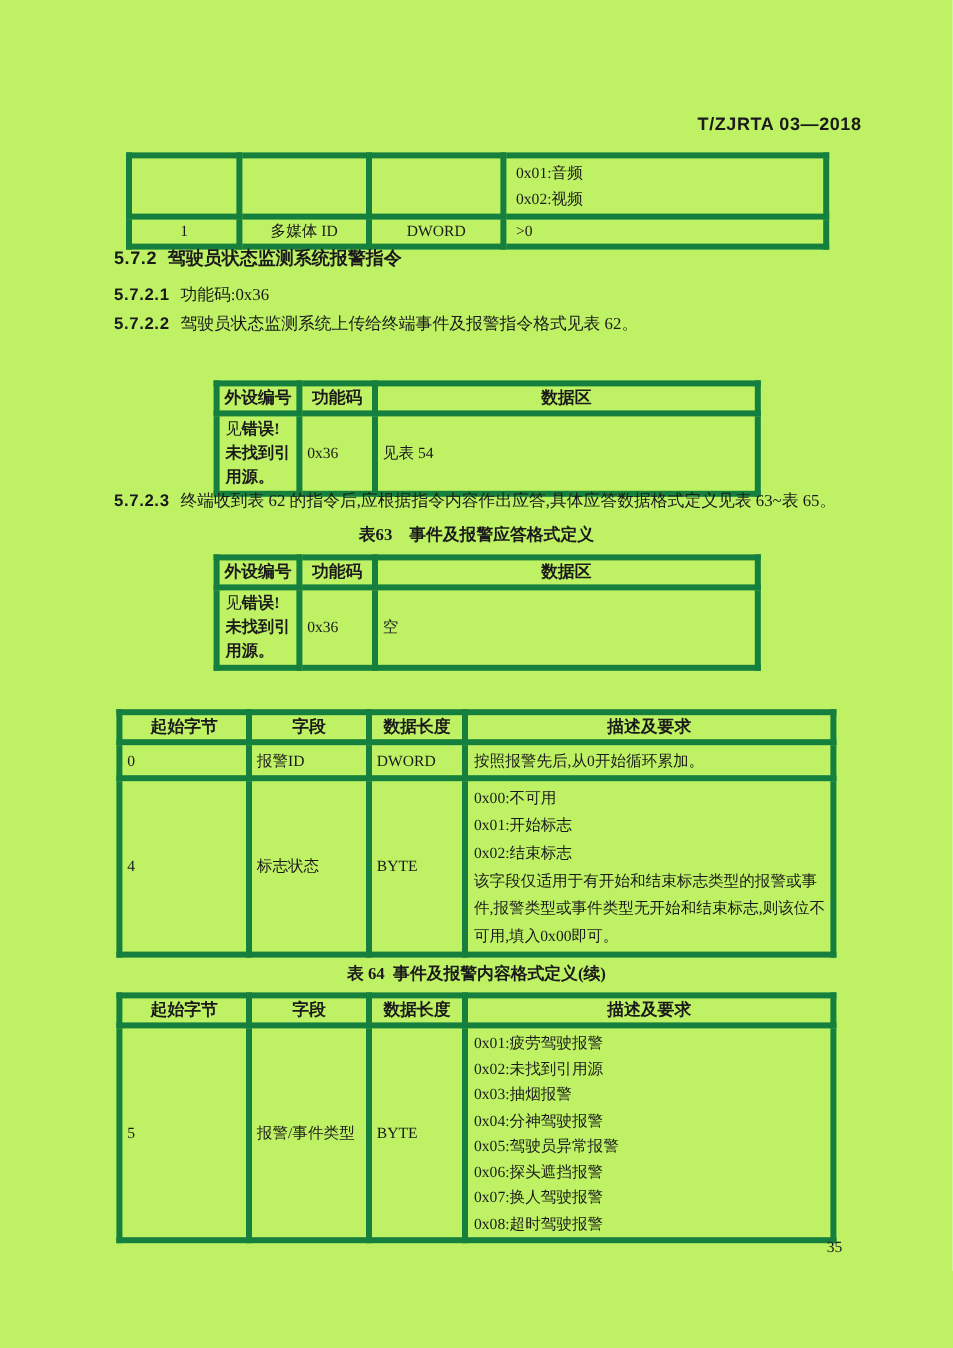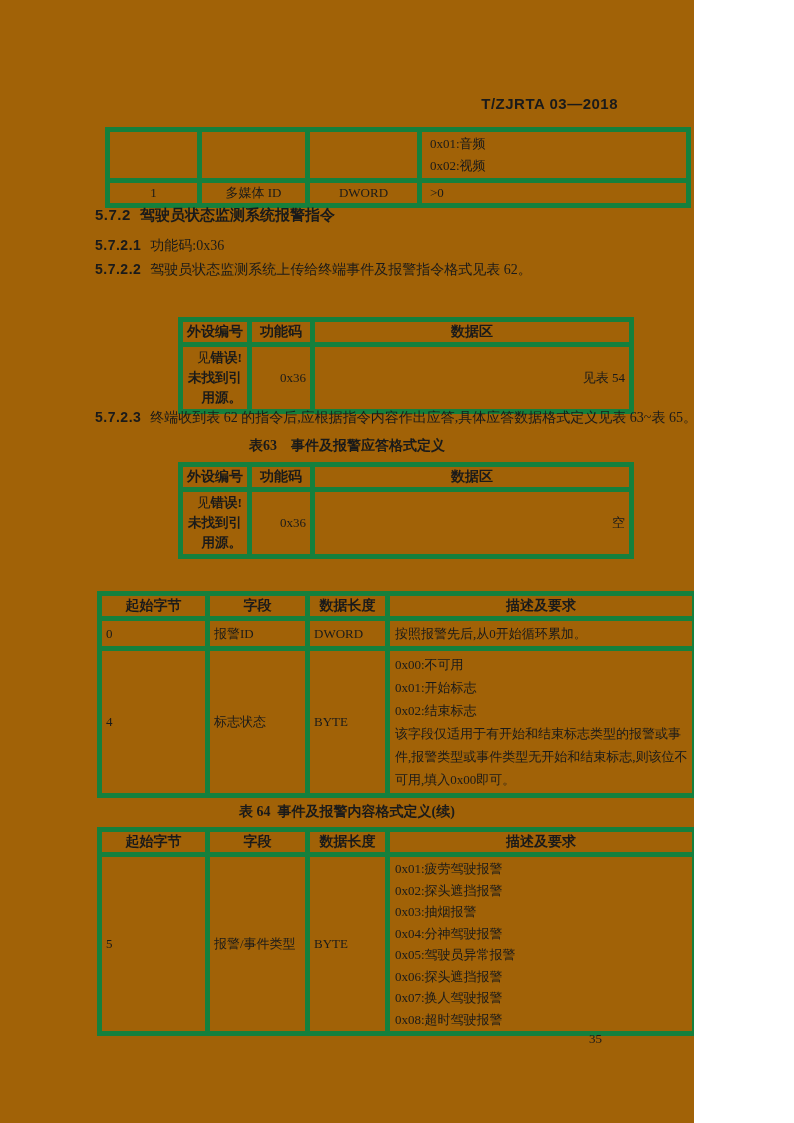--- a/index.html
+++ b/index.html
@@ -1,17 +1,17 @@
 <!DOCTYPE html>
 <html><head>
 <meta charset="utf-8">
 <style>
   html,body { margin:0; padding:0; background:#ffffff; }
   .page {
-    position:relative; width:694px; height:1123px; background:#a16207;
+    position:relative; width:794px; height:1123px; background:#bef264;
     font-family:"Liberation Serif","DejaVu Serif",serif; color:#1a1a1a;
     overflow:hidden;
   }
   
   .doc-header {
     position:absolute; top:95px; right:76px;
     font-family:"Liberation Sans","DejaVu Sans",sans-serif;
     font-weight:bold; font-size:15px; letter-spacing:0.5px;
   }
   .page-num { position:absolute; top:1031px; right:92px; font-size:13px; }
@@ -48,21 +48,21 @@
   th { font-weight:bold; text-align:center; font-size:14px; padding:1px 2px; }
 
   
   .tA { left:105px; top:127px; width:586px; }
   .tA td { text-align:center; }
   .tA tr.r1 { height:44px; } .tA tr.r2 { height:24px; }
   .tA td.desc { text-align:left; padding-left:8px; }
   .tA td.desc div { line-height:22px; }
 
   
-  .t6x td { text-align:right; }
+  .t6x td { text-align:left; }
   .t62 { left:178px; top:317px; width:456px; }
   .t63 { left:178px; top:462px; width:456px; }
   .t6x tr.head { height:23px; }
   .t62 tr.data { height:61px; }
   .t63 tr.data { height:65px; }
   .errwrap { line-height:20px; font-size:13.5px; padding:0 1px; }
   .err { font-weight:bold; }
 
   
   .t64  { left:97px; top:591px; width:600px; }
@@ -223,21 +223,21 @@
       <th>字段</th>
       <th>数据长度</th>
       <th>描述及要求</th>
     </tr>
     <tr class="rc">
       <td>5</td>
       <td>报警/事件类型</td>
       <td>BYTE</td>
       <td class="desccell">
         <div>0x01:疲劳驾驶报警</div>
-        <div>0x02:探头遮挡报警</div>
+        <div>0x02:未找到引用源</div>
         <div>0x03:抽烟报警</div>
         <div>0x04:分神驾驶报警</div>
         <div>0x05:驾驶员异常报警</div>
         <div>0x06:探头遮挡报警</div>
         <div>0x07:换人驾驶报警</div>
         <div>0x08:超时驾驶报警</div>
       </td>
     </tr>
   </tbody>
     </table>

